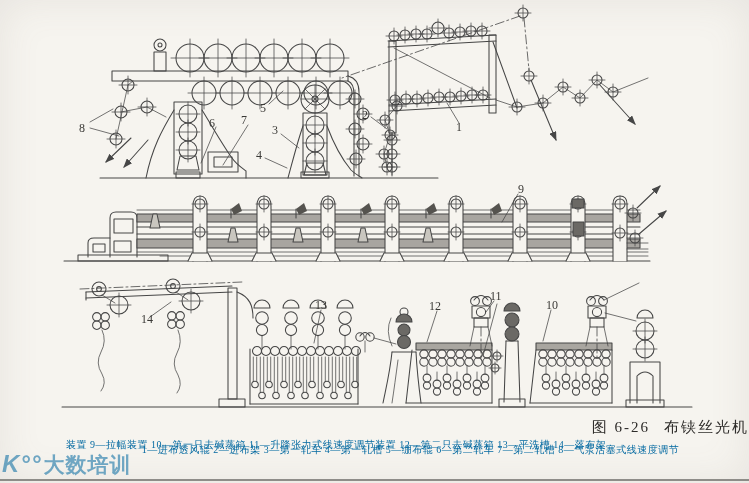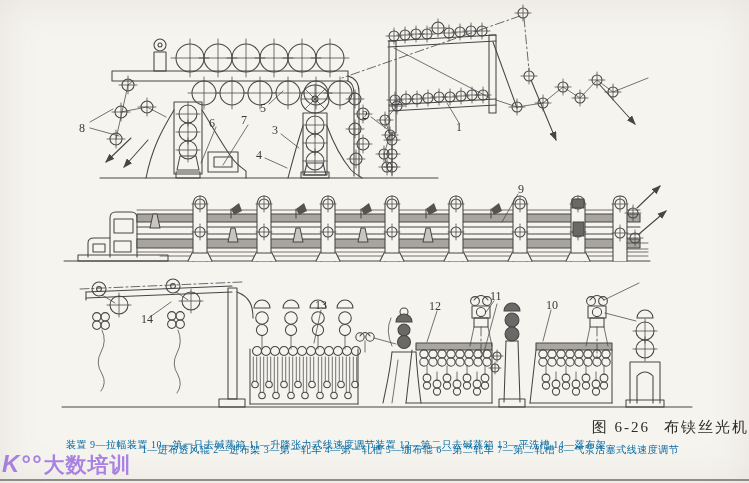--- a/index.html
+++ b/index.html
@@ -6,21 +6,21 @@
   #page{position:relative;width:749px;height:483px;background:#f6f4ef;overflow:hidden;
         font-family:"Liberation Serif",serif;box-shadow:inset 0 0 40px rgba(120,115,105,.12);}
   #diagram{position:absolute;left:0;top:0;}
   .caption{position:absolute;top:418px;left:0;width:100%;text-align:right;
            font-size:15px;color:#2e2c2a;letter-spacing:2px;white-space:nowrap;}
   .caption .cap-num{margin-right:14px;}
   .legend-row{position:absolute;white-space:nowrap;font-size:10px;color:#0369a1;letter-spacing:.5px;margin-left:36px;}
   .legend-row.r1{top:443px;left:0;width:100%;text-align:center;}
   .legend-row.r2{top:438px;left:30px;}
   .bottom-rule{position:absolute;top:479px;left:0;width:749px;height:2px;background:#6e6c68;opacity:.75;}
-  .watermark{position:absolute;left:2px;top:450px;color:#6d28d9;opacity:.55;
+  .watermark{position:absolute;left:2px;top:450px;color:#0369a1;opacity:.55;
              font-family:"Liberation Sans",sans-serif;font-weight:bold;font-size:21px;
              letter-spacing:1px;white-space:nowrap;}
   .watermark .wm-logo{font-style:italic;font-size:24px;margin-right:2px;}
   .num{font-family:"Liberation Serif",serif;font-size:12px;fill:#3a3936;stroke:none;}
   .t{stroke-width:.75;}
   .dash{stroke-dasharray:9 3 2 3;stroke-width:.8;}
 </style>
 </head>
 <body>
 

